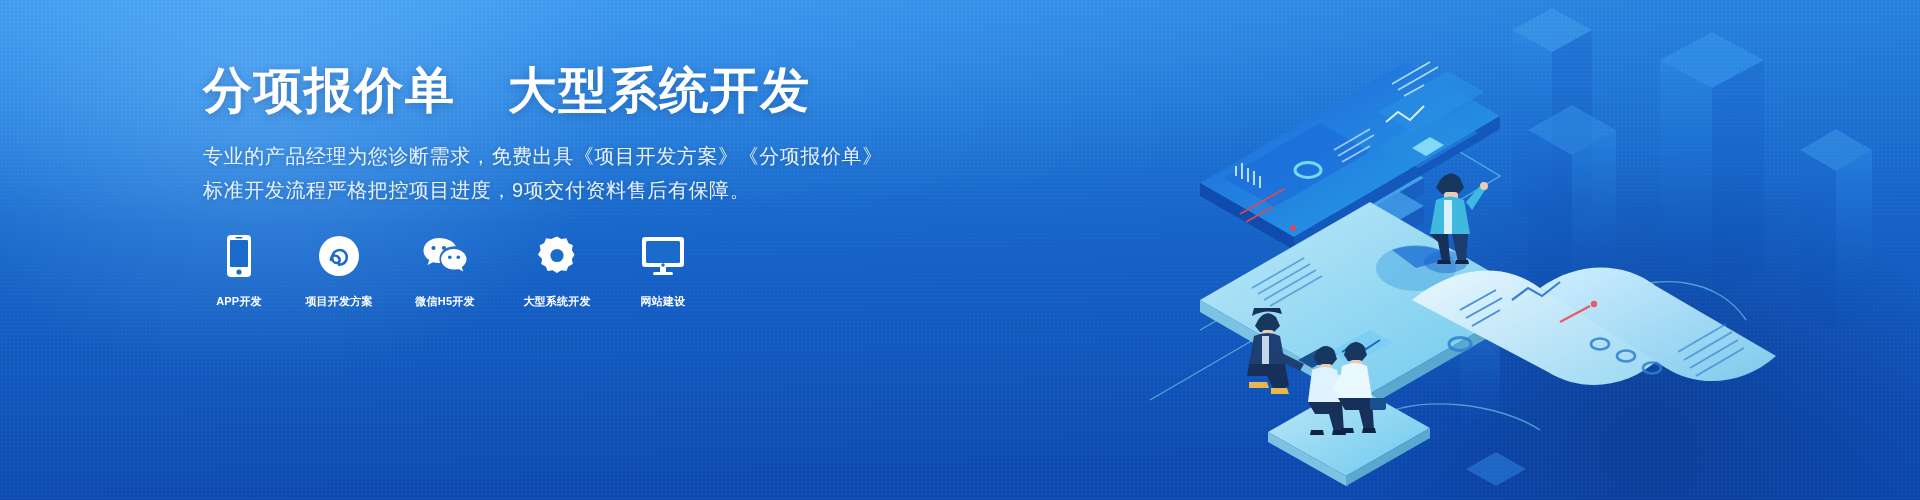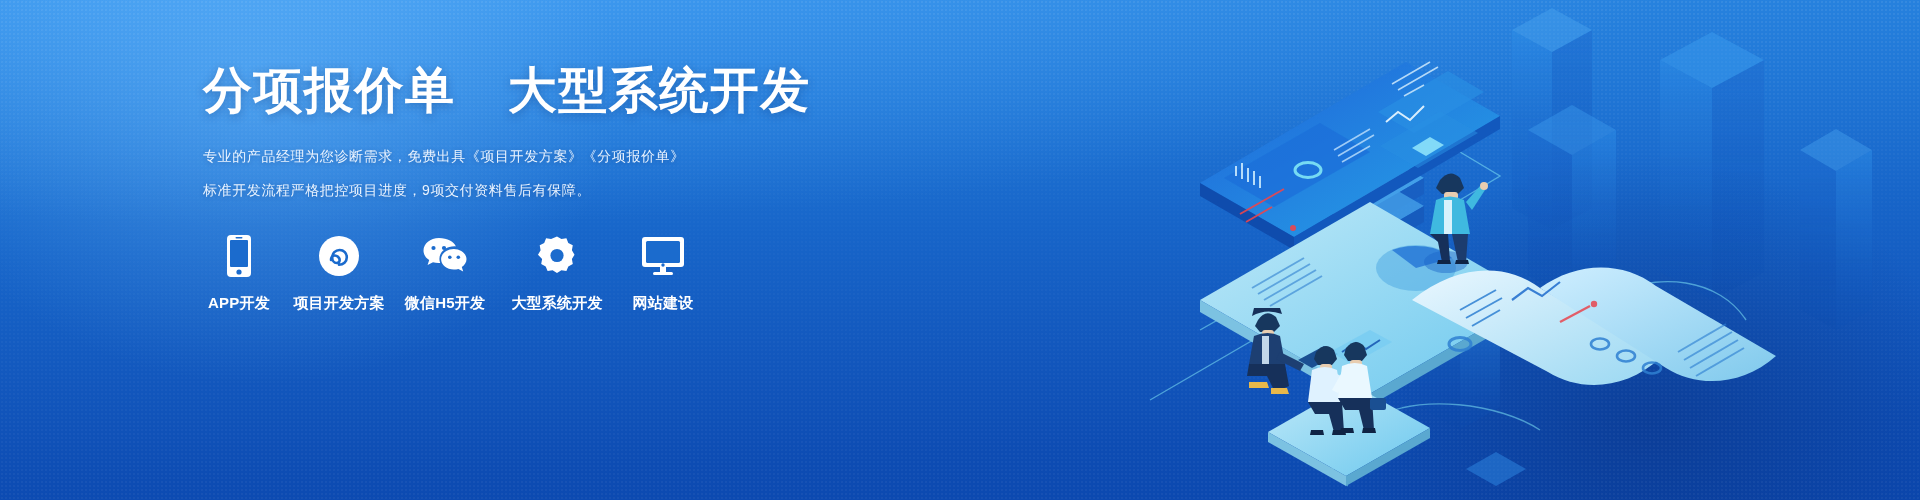--- a/index.html
+++ b/index.html
@@ -28,31 +28,31 @@
 
   
   .copy{position:absolute;left:203px;top:62px;width:700px;}
   .headline{
     margin:0;color:#ffffff;font-size:49px;line-height:1.18;font-weight:700;
     letter-spacing:1.5px;text-shadow:0 2px 10px rgba(0,30,90,.30);
   }
   .headline .gap{display:inline-block;width:22px;}
   .sub{margin:19px 0 0 0;}
   .sub-line{
-    color:#e9f3ff;font-size:14px;line-height:34px;letter-spacing:.6px;
+    color:#e9f3ff;font-size:20px;line-height:34px;letter-spacing:.6px;
     white-space:nowrap;text-shadow:0 1px 5px rgba(0,35,95,.28);
   }
 
   
   .services{position:absolute;left:203px;top:232px;display:flex;align-items:flex-start;}
   .svc{width:72px;display:flex;flex-direction:column;align-items:center;margin-right:22px;}
   .svc:last-child{margin-right:0;}
   .svc-ico{height:48px;display:flex;align-items:center;justify-content:center;}
   .svc-ico svg{display:block;fill:#ffffff;}
-  .svc-lb{margin-top:14px;color:#ffffff;font-size:15px;font-weight:700;white-space:nowrap;letter-spacing:.2px;}
+  .svc-lb{margin-top:14px;color:#ffffff;font-size:11px;font-weight:700;white-space:nowrap;letter-spacing:.2px;}
   .svc.w5{width:96px;}
   .svc.w3{width:84px;}
 
   
   .illus{position:absolute;left:900px;top:0;width:1020px;height:500px;}
   .illus svg{display:block;}
 </style>
 </head>
 <body>
 

